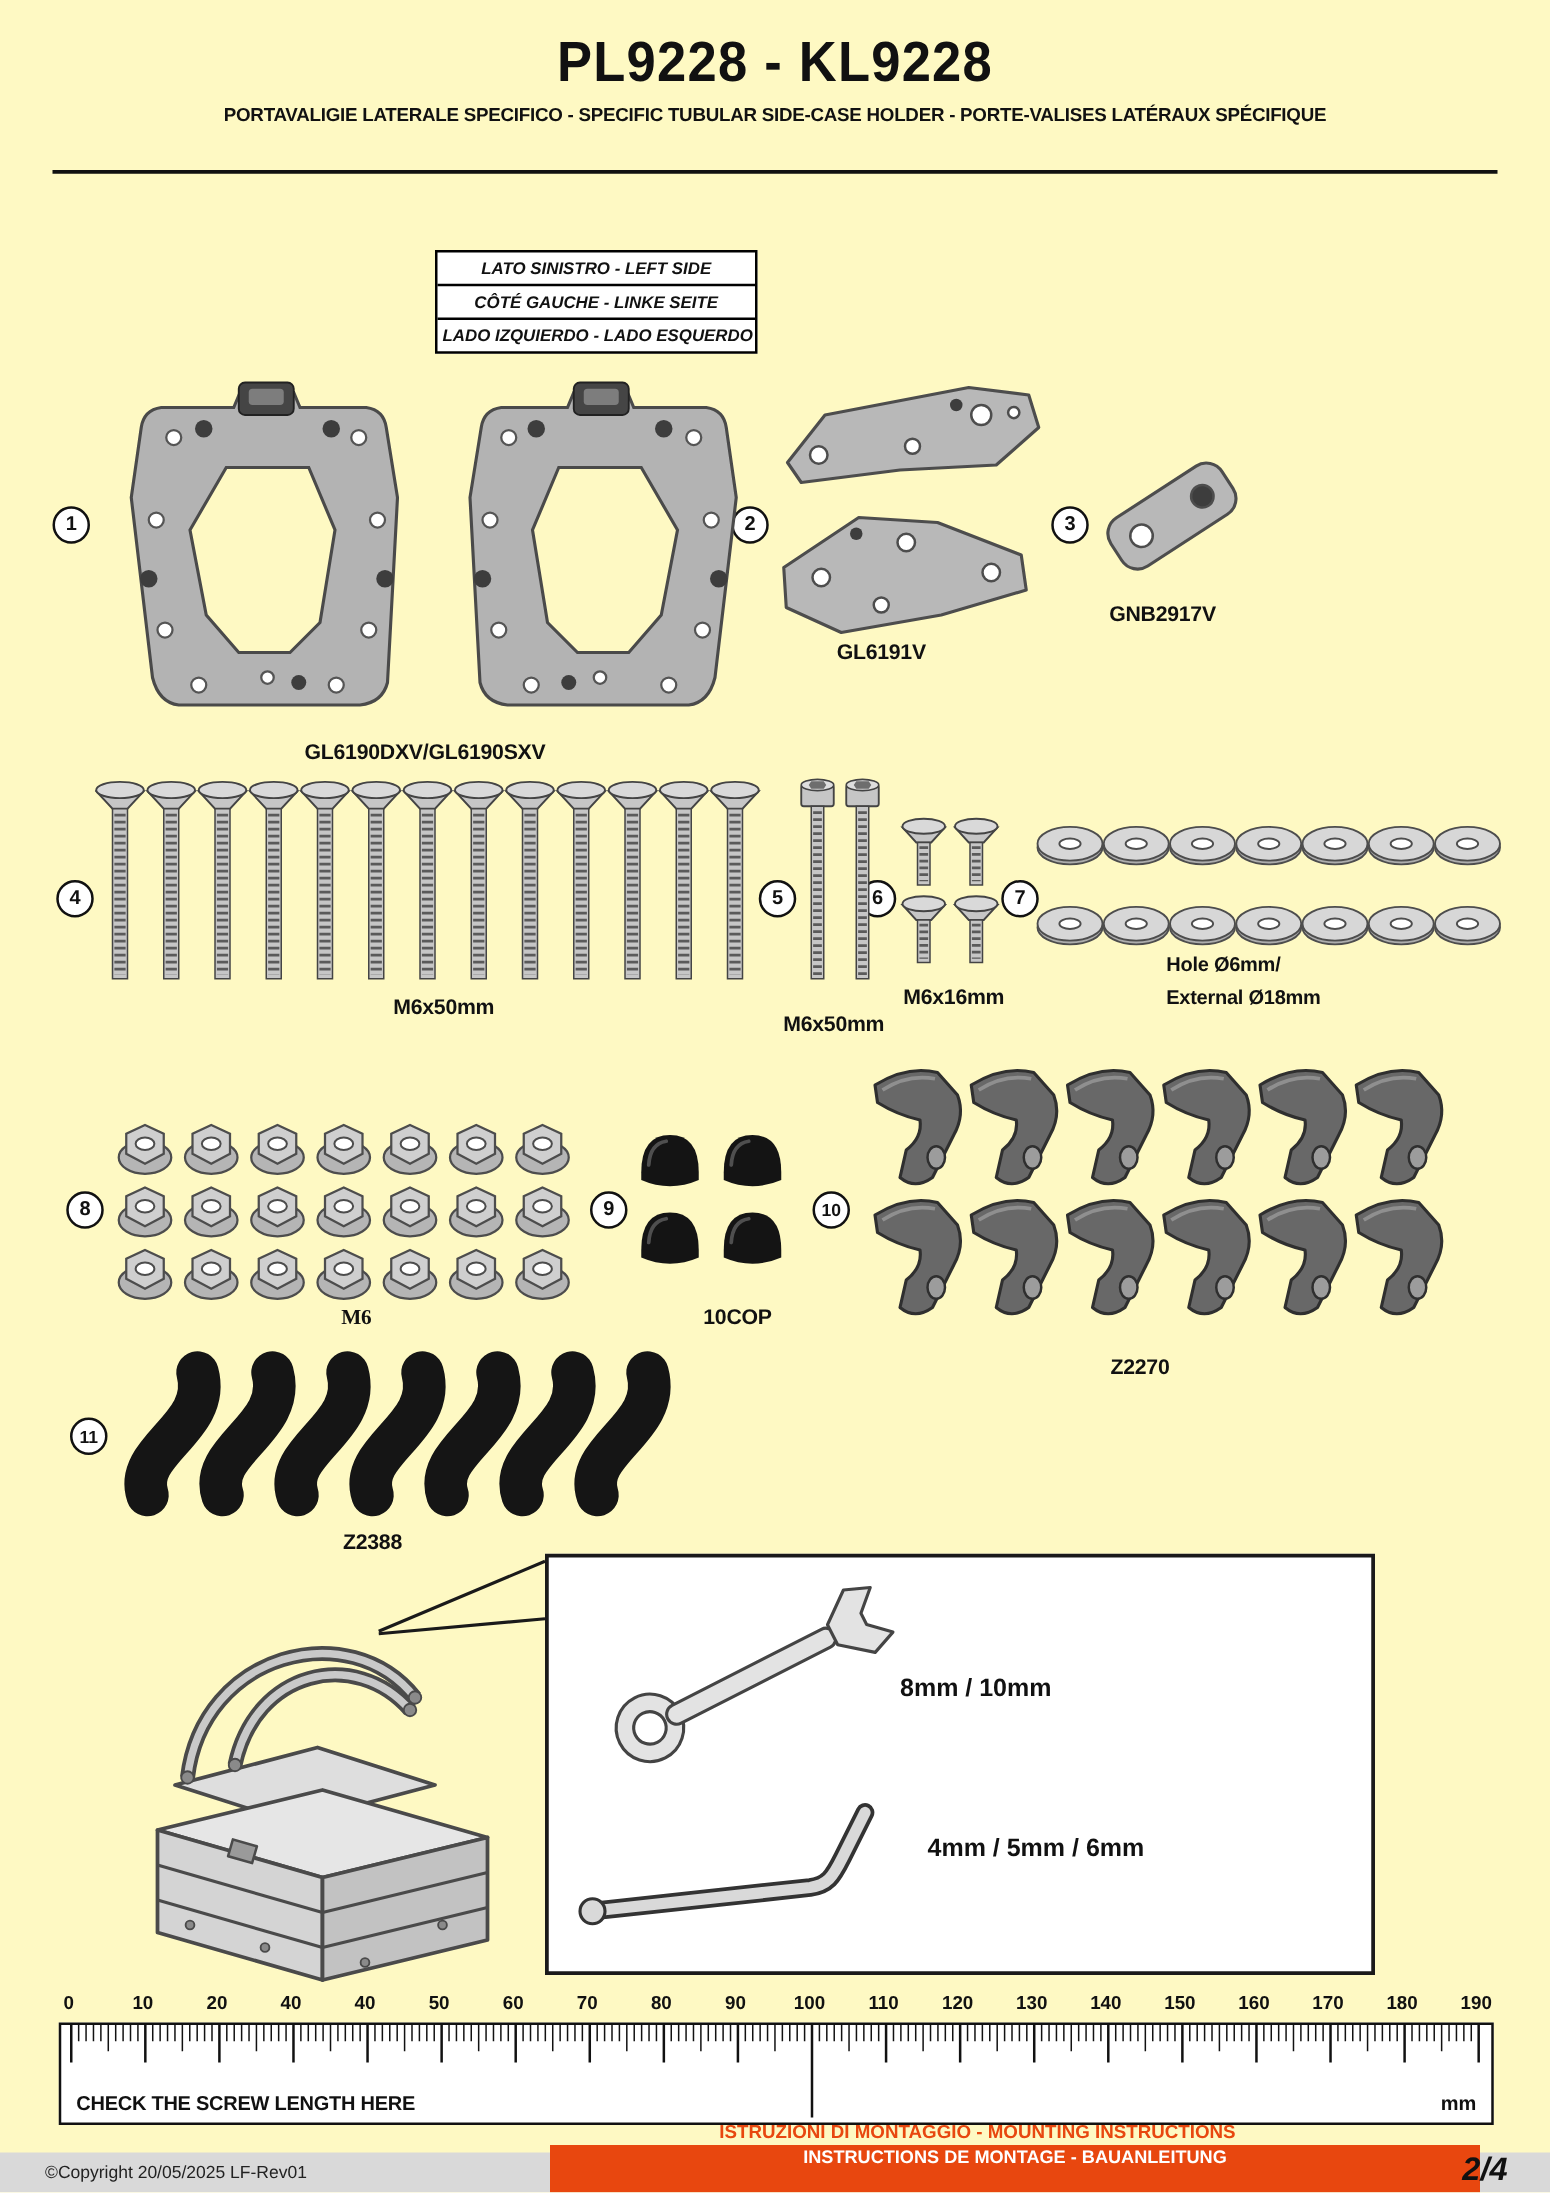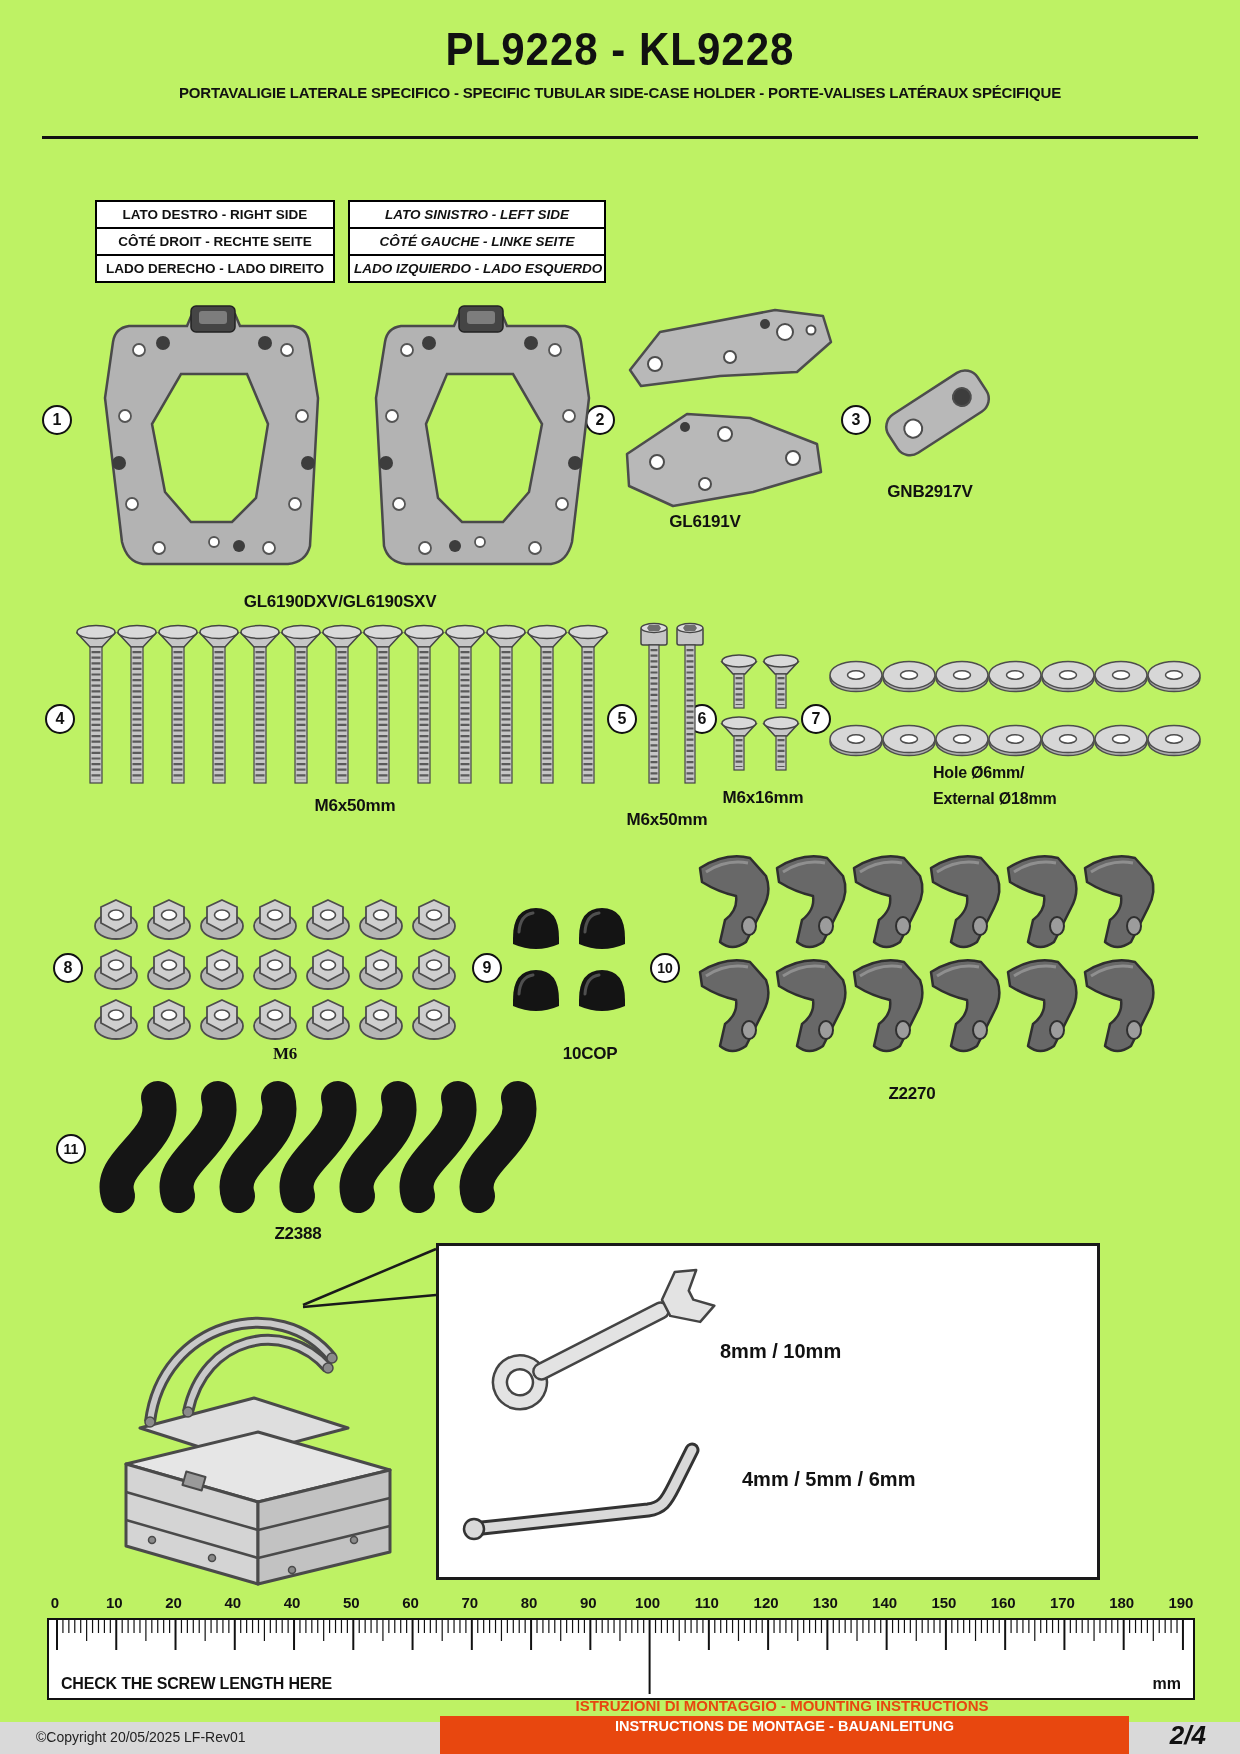--- a/index.html
+++ b/index.html
@@ -1,19 +1,19 @@
 <!DOCTYPE html>
 <html style="--accent: #e8470f;"><head>
 <meta charset="utf-8">
 <style>
   * { margin:0; padding:0; box-sizing:border-box; }
   html,body { background:#ffffff; }
   .page {
     position:relative; width:1240px; height:1754px; margin:0 auto;
-    background:#bef264; color:#111; overflow:hidden;
+    background:#fef9c3; color:#111; overflow:hidden;
     font-family:"Liberation Sans", sans-serif;
   }
   .abs { position:absolute; }
 
   
   .hdr-title { top:26px; left:0; width:100%; text-align:center;
     font-size:42px; font-weight:700; letter-spacing:1px; transform:scaleY(1.08); }
   .hdr-sub { left:0; width:100%; text-align:center; font-weight:700; font-size:15px; letter-spacing:-0.2px; }
   .hdr-sub1 { top:84px; }
   .hdr-sub2 { top:108px; }
@@ -42,21 +42,21 @@
   .ruler-numbers { position:absolute; left:47px; top:1594px; width:1148px; height:22px; }
   .ruler-num { position:absolute; top:0; transform:translateX(-50%); font-weight:700; font-size:15px; }
   .ruler-box { position:absolute; left:47px; top:1618px; width:1148px; height:82px; border:2.5px solid #111; background:#fff; }
   .ruler-note { position:absolute; left:12px; bottom:5px; font-weight:700; font-size:16px; letter-spacing:-0.2px; }
   .ruler-unit { position:absolute; right:12px; bottom:5px; font-weight:700; font-size:16px; }
 
   
   .footer-gray { position:absolute; left:0; top:1722px; width:1240px; height:32px; background:#d9d9d9; }
   .footer-line1 { position:absolute; left:440px; top:1697px; width:684px; text-align:center;
     color:var(--accent,#e8470f); font-weight:700; font-size:15px; }
-  .footer-red { position:absolute; left:440px; top:1716px; width:689px; height:38px;
+  .footer-red { position:absolute; left:440px; top:1716px; width:744px; height:38px;
     background:var(--accent,#e8470f); color:#fff; text-align:center;
     font-weight:700; font-size:14.5px; line-height:18px; padding-top:1px; }
   .copyright { position:absolute; left:36px; top:1729px; font-size:14px; color:#222; }
   .pagenum { position:absolute; right:34px; top:1720px; font-size:26px; font-weight:700; font-style:italic; }
 </style>
 </head>
 <body>
 
 <div class="page">
 
@@ -127,25 +127,20 @@
           <circle cx="148" cy="248" r="6"></circle>
         </g>
       </g>
     </defs>
   </svg>
 
   <div class="abs hdr-title">PL9228 - KL9228</div>
   <div class="abs hdr-sub hdr-sub1">PORTAVALIGIE LATERALE SPECIFICO  -  SPECIFIC TUBULAR SIDE-CASE HOLDER  - PORTE-VALISES LATÉRAUX SPÉCIFIQUE</div>
   <div class="abs rule"></div>
 
-  <div class="abs sidebox" style="left:95px; top:200px; width:240px;">
-    <div class="row">LATO DESTRO - RIGHT SIDE</div>
-    <div class="row">CÔTÉ DROIT - RECHTE SEITE</div>
-    <div class="row">LADO DERECHO - LADO DIREITO</div>
-  </div>
   <div class="abs sidebox" style="left:348px; top:200px; width:258px;font-style:italic;">
     <div class="row">LATO SINISTRO - LEFT SIDE</div>
     <div class="row">CÔTÉ GAUCHE - LINKE SEITE</div>
     <div class="row">LADO IZQUIERDO - LADO ESQUERDO</div>
   </div>
 
   <div class="partnum" style="left:42px; top:405px;">1</div>
   <div class="partnum" style="left:585px; top:405px;">2</div>
   <div class="partnum" style="left:841px; top:405px;">3</div>
   <div class="partnum" style="left:45px; top:704px;">4</div>

